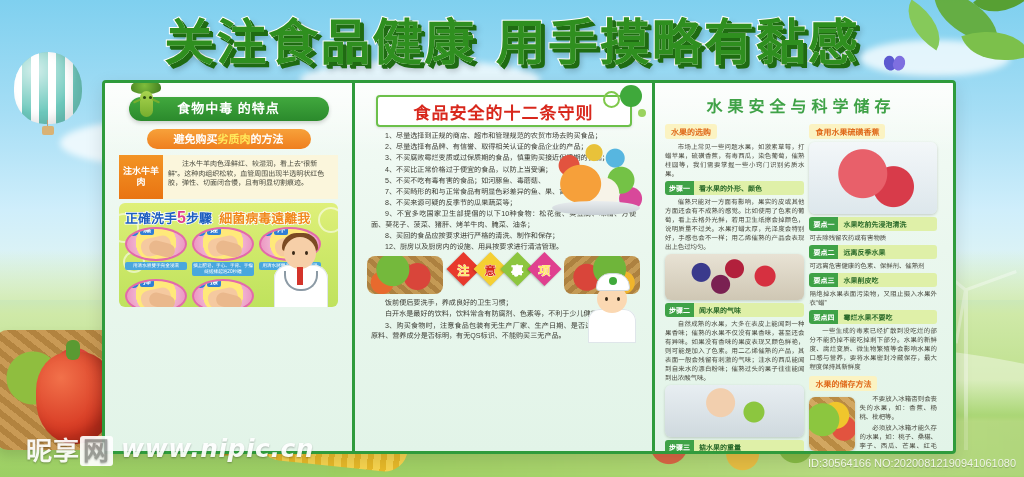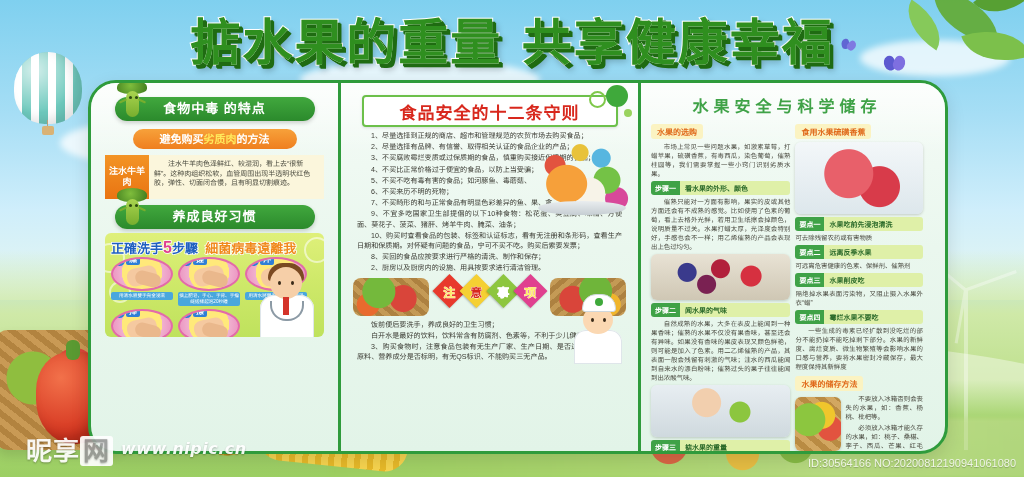--- a/index.html
+++ b/index.html
@@ -85,24 +85,24 @@
     paint-order:stroke fill;
     text-shadow:
        0 0 0 #fff,
        3px 3px 0 #1f6b12,
        4px 4px 0 #1f6b12,
        5px 6px 6px rgba(0,0,0,.25);
     font-family:"DejaVu Sans","Liberation Sans",sans-serif;
   }
 
   
-  .board{position:absolute;left:88px;top:80px;width:848px;height:368px;
+  .board{position:absolute;left:102px;top:80px;width:848px;height:368px;
     background:linear-gradient(180deg,#f4fbf6 0%,#eaf7ee 45%,#e2f4e8 100%);
-    border:3px solid #2f9b3c;border-radius:28px;box-shadow:0 6px 18px rgba(0,0,0,.12);
-    z-index:5;overflow:hidden;padding-left:6px;}
+    border:3px solid #2f9b3c;border-radius:4px;box-shadow:0 6px 18px rgba(0,0,0,.12);
+    z-index:5;overflow:hidden;}
   .board:before{content:"";position:absolute;left:0;top:0;right:0;height:70px;
     background:linear-gradient(180deg,#ffffff 0%,rgba(255,255,255,0) 100%);opacity:.8;}
   .cols{position:absolute;inset:0;display:flex;}
   .col{position:relative;padding:8px 10px 6px;box-sizing:border-box;}
   .col-left{width:250px;border-right:3px solid #2f9b3c;}
   .col-mid{width:300px;border-right:3px solid #2f9b3c;}
   .col-right{width:292px;}
 
   
   .pill{position:relative;margin:6px auto 4px;width:200px;height:24px;border-radius:13px;
@@ -250,21 +250,21 @@
       radial-gradient(circle at 76% 58%,#e2533f 0 12px,rgba(0,0,0,0) 13px),
       repeating-linear-gradient(40deg,#d2a761 0 6px,#b98b43 6px 12px);}
   .applebox{position:relative;}
   .rc-b .gbar .k{background:#3fa247;}
 
   
   .wm{position:absolute;left:26px;bottom:10px;z-index:9;display:flex;align-items:center;gap:8px;opacity:.92;}
   .wm .cn{font-size:26px;font-weight:bold;color:#fff;letter-spacing:1px;
     text-shadow:0 1px 2px rgba(0,0,0,.35);font-family:"DejaVu Sans","Liberation Sans",sans-serif;}
   .wm .cn b{background:#fff;color:#9a9a9a;padding:0 3px;border-radius:3px;}
-  .wm .url{font-size:16px;font-style:italic;font-weight:bold;color:#fff;letter-spacing:.5px;
+  .wm .url{font-size:25px;font-style:italic;font-weight:bold;color:#fff;letter-spacing:.5px;
     text-shadow:0 1px 2px rgba(0,0,0,.3);font-family:"DejaVu Sans","Liberation Sans",sans-serif;}
   .idtxt{position:absolute;right:8px;bottom:8px;z-index:9;font-size:11px;color:#f2f7ea;opacity:.95;
     text-shadow:0 1px 1px rgba(0,0,0,.25);font-family:"Liberation Sans",sans-serif;}
 </style>
 </head>
 <body>
 
 <div class="stage">
 
   <div class="sky"></div>
@@ -306,21 +306,21 @@
   <div class="bveg"></div>
   <div class="bveg2"></div>
   <div class="basketimg"></div>
   <div class="broc"></div>
   <div class="pepper"></div>
   <div class="tomato"></div>
   <div class="corn"></div>
   <div class="corn2"></div>
 
   <div class="title-wrap">
-    <div class="main-title">掂水果的重量  共享健康幸福</div>
+    <div class="main-title">关注食品健康  用手摸略有黏感</div>
   </div>
 
   <div class="board">
     <div class="cols">
 
       <div class="col col-left">
 
         <div style="position:relative;">
           <div class="mascot">
             <div class="hat"></div>
@@ -335,31 +335,20 @@
 
         <div class="subhead">
           <span>避免购买</span><span class="hl">劣质肉</span><span>的方法</span>
         </div>
 
         <div class="meatrow r1">
           <div class="tag">注水牛羊肉</div>
           <div class="txt">注水牛羊肉色泽鲜红、较湿润，看上去“很新鲜”。这种肉组织松软，血管周围出现半透明状红色胶，弹性、切面闭合慢，且有明显切割痕迹。</div>
         </div>
 
-        <div style="position:relative;margin-top:4px;">
-          <div class="mascot">
-            <div class="hat"></div>
-              <div class="body"></div>
-            <div class="eye e1"></div>
-              <div class="eye e2"></div>
-            <div class="arm a1"></div>
-              <div class="arm a2"></div>
-          </div>
-          <div class="pill">养成良好习惯</div>
-        </div>
 
         <div class="wash">
           <div class="ring" style="left:-10px;top:10px;width:26px;height:26px;"></div>
           <div class="ring" style="left:4px;top:48px;width:18px;height:18px;"></div>
           <div class="ring" style="right:-6px;top:4px;width:22px;height:22px;"></div>
           <div class="wtitle">
             <span class="b">正確洗手</span><span class="p">5</span><span class="b">步驟</span>&nbsp;&nbsp;<span class="o">細菌病毒遠離我</span>
           </div>
           <div class="steps">
             <div class="srow">
@@ -434,26 +423,25 @@
 
         <div class="mid-body">
           <div class="foodpile">
               <div class="plate"></div>
             </div>
           <p>1、尽量选择到正规的商店、超市和管理规范的农贸市场去购买食品；</p>
           <p>2、尽量选择有品牌、有信誉、取得相关认证的食品企业的产品；</p>
           <p>3、不买腐败霉烂变质或过保质期的食品，慎重购买接近保质期的食品；</p>
           <p>4、不买比正常价格过于便宜的食品，以防上当受骗；</p>
           <p>5、不买不吃有毒有害的食品；如河豚鱼、毒蘑菇、</p>
-          <p>6、不买来历不明的死物；</p>
           <p>7、不买畸形的和与正常食品有明显色彩差异的鱼、果、禽、畜等；</p>
+          <p>8、不买来源可疑的反季节的瓜果蔬菜等；</p>
           <p>9、不宜多吃国家卫生部提倡的以下10种食物：松花蛋、臭豆腐、味精、方便面、葵花子、菠菜、猪肝、烤羊牛肉、腌菜、油条；</p>
-          <p>10、购买时查看食品的包装、标签和认证标志，看有无注册和条形码，查看生产日期和保质期。对怀疑有问题的食品，宁可不买不吃。购买后索要发票；</p>
           <p>8、买回的食品应按要求进行严格的清洗、制作和保存；</p>
-          <p>2、厨房以及厨房内的设施、用具按要求进行清洁管理。</p>
+          <p>12、厨房以及厨房内的设施、用具按要求进行清洁管理。</p>
         </div>
 
         <div class="notice">
           <div class="veggiel"></div>
           <div class="veggier"></div>
           <div class="diamonds">
             <div class="dia k1">
                 <span>注</span>
               </div>
             <div class="dia k2">

